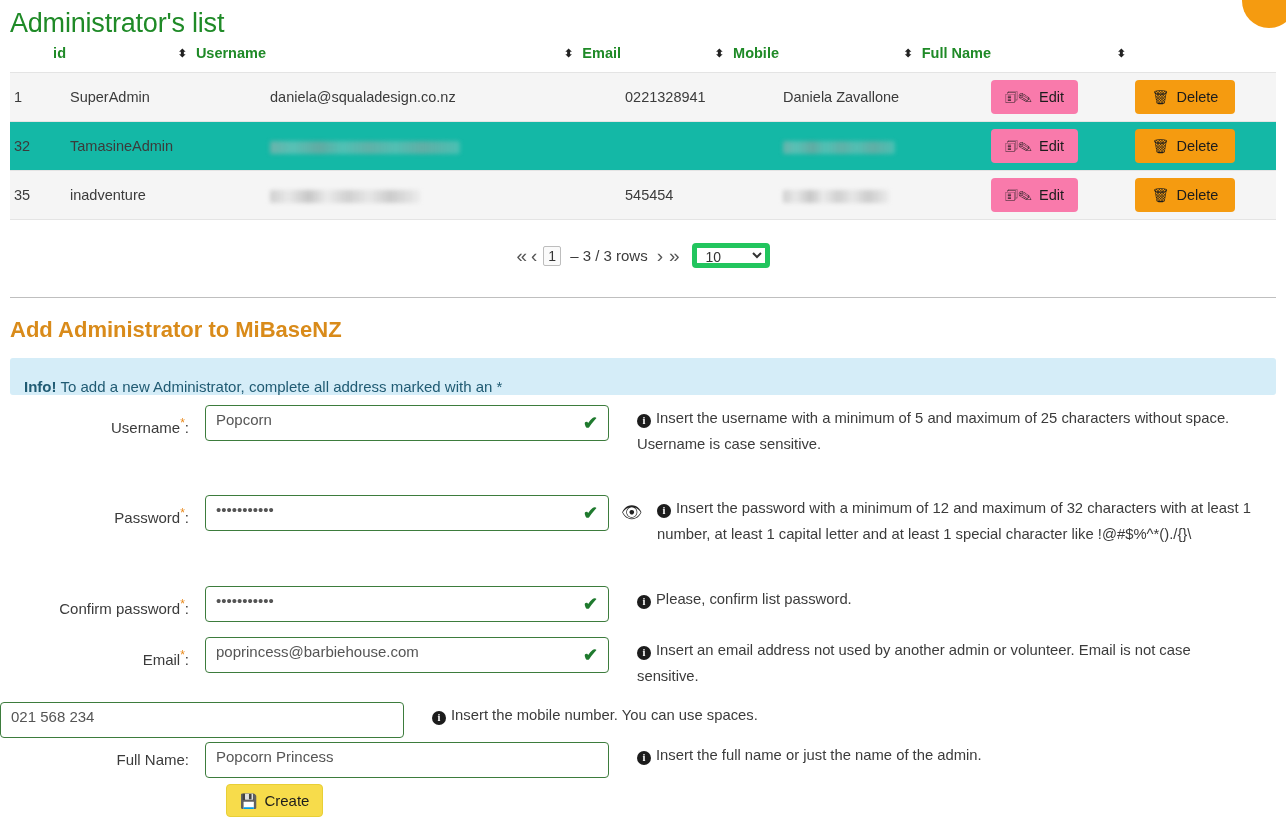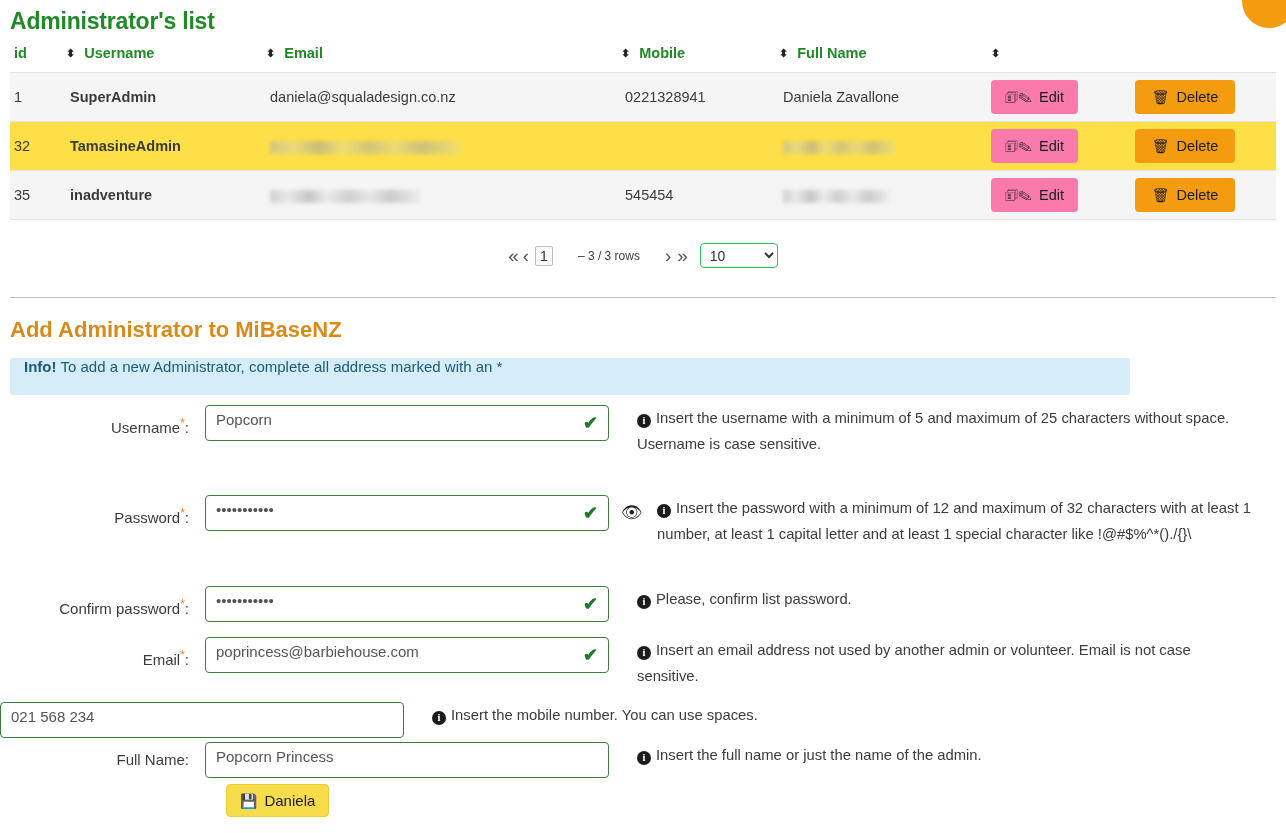--- a/index.html
+++ b/index.html
@@ -20,56 +20,56 @@
     width: 54px; height: 54px;
     border-radius: 50%;
     background: #f59b10;
     z-index: 5;
   }
 
   
   .page-title {
     position: absolute;
     left: 10px; top: 8px;
-    font-size: 23px;
-    font-weight: bold;
+    font-size: 27px;
+    font-weight: normal;
     color: #1f8a27;
     letter-spacing: -0.2px;
   }
 
   
   .admin-table {
     position: absolute;
     left: 10px; top: 45px;
     width: 1266px;
     border-collapse: collapse;
     font-size: 14.5px;
   }
   .admin-table th {
-    text-align: left;
+    text-align: right;
     color: #1f8a27;
     font-weight: bold;
     font-size: 14.5px;
     padding: 0 0 11px 0;
     vertical-align: bottom;
     white-space: nowrap;
   }
   .admin-table td {
     padding: 0;
     height: 49px;
     vertical-align: middle;
     color: #3b3b3b;
     font-size: 14.5px;
     border-top: 1px solid #e4e4e4;
     border-bottom: 1px solid #e4e4e4;
   }
   .admin-table tbody tr.odd td { background: #f5f5f5; }
-  .admin-table tbody tr.even td { background: #fde047; }
+  .admin-table tbody tr.even td { background: #14b8a6; }
   .col-id      { width: 56px;  padding-left: 4px !important; }
-  .col-user    { width: 200px; font-weight: bold; }
+  .col-user    { width: 200px; }
   .col-email   { width: 355px; }
   .col-mobile  { width: 158px; }
   .col-name    { width: 212px; }
   .col-edit    { width: 144px; }
   .col-del     { width: 141px; }
   .sort-ico {
     display: inline-block;
     font-size: 11px;
     color: #222;
     margin-right: 10px;
@@ -132,26 +132,26 @@
     display: inline-block;
     min-width: 13px;
     padding: 1px 4px;
     border: 1px solid #bdbdbd;
     border-radius: 2px;
     background: #fafafa;
     font-size: 14px;
     text-align: center;
     color: #333;
   }
-  .pg-rows { margin: 0 19px; font-size: 12px; }
+  .pg-rows { margin: 0 3px; font-size: 15px; }
   .pg-select {
     margin-left: 8px;
     width: 78px;
     height: 25px;
-    border: 1px solid #22c55e;
+    border: 5px solid #22c55e;
     border-radius: 4px;
     background: #fff;
     font-family: "Liberation Sans", sans-serif;
     font-size: 14px;
     padding-left: 5px;
     color: #333;
   }
 
   
   .divider {
@@ -168,26 +168,26 @@
     left: 10px; top: 317px;
     font-size: 22px;
     font-weight: bold;
     color: #d98b1a;
   }
 
   
   .alert-info {
     position: absolute;
     left: 10px; top: 358px;
-    width: 1120px;
+    width: 1266px;
     height: 37px;
     background: #d5edf8;
     border-radius: 3px;
     display: flex;
-    align-items: flex-start;
+    align-items: flex-end;
     padding-left: 14px;
     font-size: 15px;
     color: #205b73;
   }
   .alert-info b { font-weight: bold; margin-right: 4px; }
 
   
   .form-area { position: absolute; left: 0; top: 405px; width: 1286px; }
   .form-row {
     position: absolute;
@@ -466,16 +466,16 @@
       <div class="f-inputwrap">
         <input class="f-input" type="text" value="Popcorn Princess" style="">
       </div>
       <div class="f-help"><span class="info-dot">i</span><span>Insert the full name or just the name of the admin.</span></div>
     </div>
 
   </div>
 
   <button class="btn-create">
     <span class="glyph">💾</span>
-    <span>Daniela</span>
+    <span>Create</span>
   </button>
 
 </div>
 
 </body></html>

